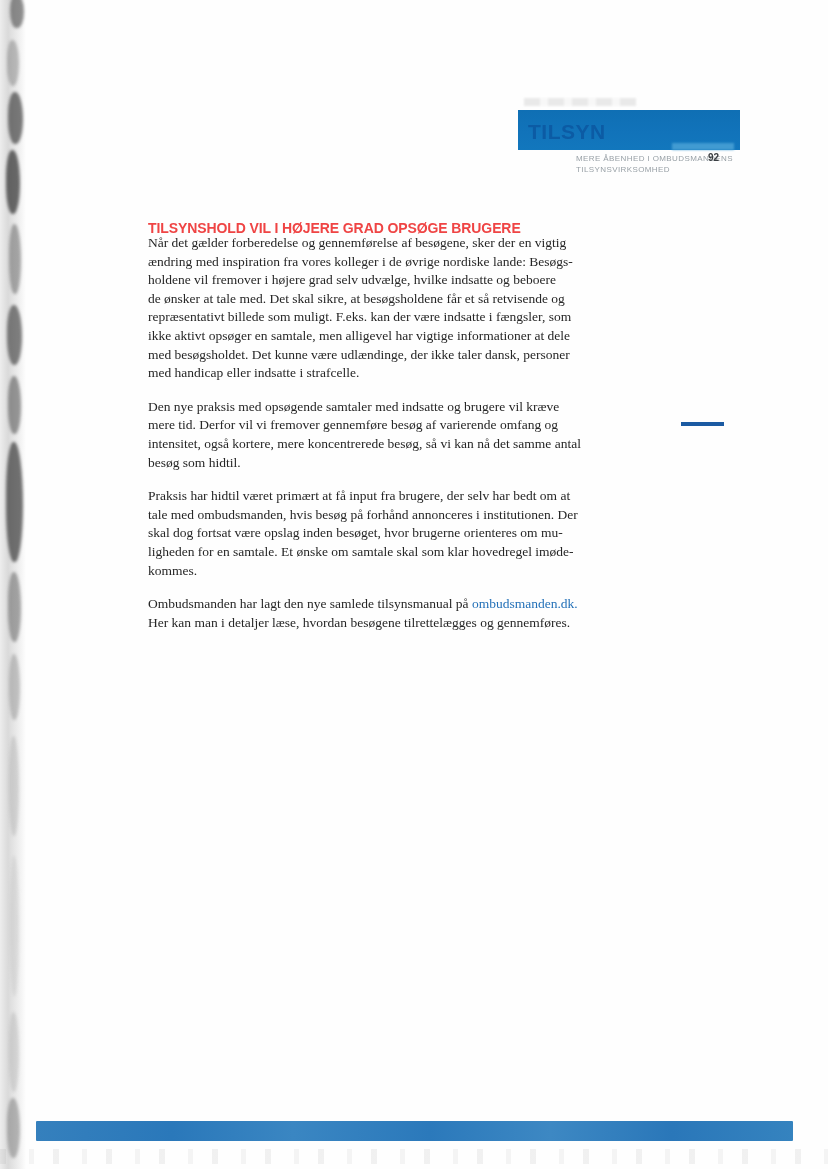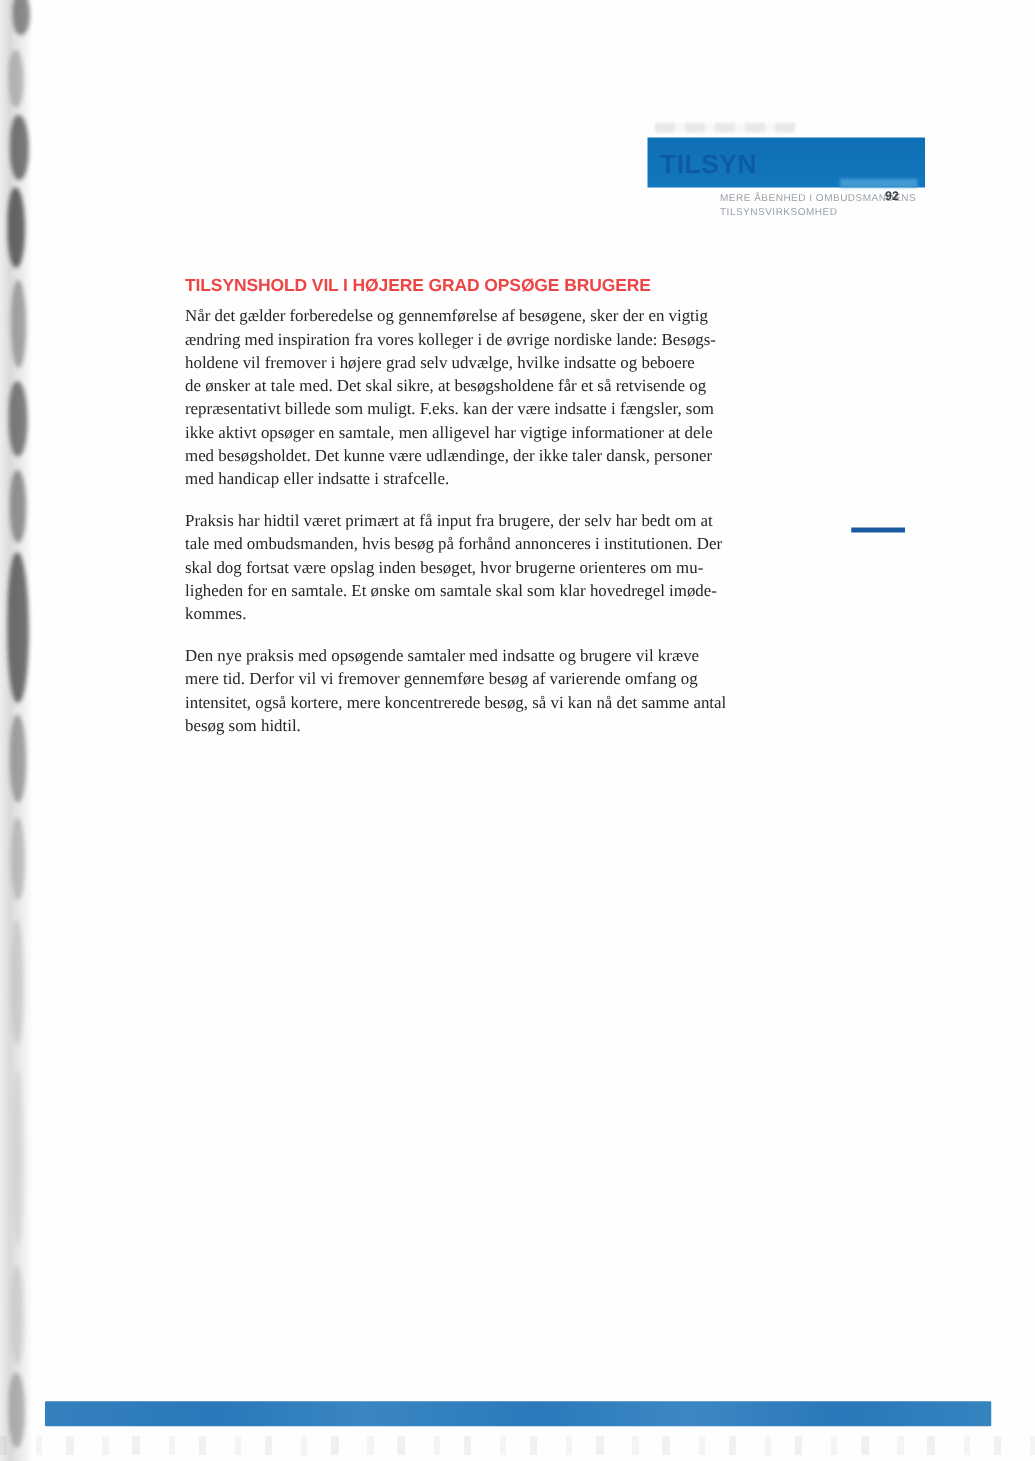--- a/index.html
+++ b/index.html
@@ -67,21 +67,21 @@
   }
 
   
   .article-heading{
     position:absolute;left:148px;top:220px;width:520px;
     font-family:"Liberation Sans", sans-serif;
     font-weight:bold;font-size:14px;letter-spacing:-0.1px;
     color:#ef4444;
   }
   .body-copy{
-    position:absolute;left:148px;top:244px;width:508px;
+    position:absolute;left:148px;top:234px;width:508px;
     font-size:13.5px;line-height:18.6px;color:#262626;
   }
   .body-par{margin:0 0 15px 0;white-space:pre-line;}
   .body-par:last-child{margin-bottom:0;}
   .doc-link{color:#2471b8;text-decoration:none;cursor:pointer;}
 
   
   .margin-rule{
     position:absolute;left:681px;top:422px;width:43px;height:3.5px;
     background:#1b5aa2;
@@ -141,29 +141,31 @@
 
   <div class="body-copy">
     <p class="body-par">Når det gælder forberedelse og gennemførelse af besøgene, sker der en vigtig
 ændring med inspiration fra vores kolleger i de øvrige nordiske lande: Besøgs-
 holdene vil fremover i højere grad selv udvælge, hvilke indsatte og beboere
 de ønsker at tale med. Det skal sikre, at besøgsholdene får et så retvisende og
 repræsentativt billede som muligt. F.eks. kan der være indsatte i fængsler, som
 ikke aktivt opsøger en samtale, men alligevel har vigtige informationer at dele
 med besøgsholdet. Det kunne være udlændinge, der ikke taler dansk, personer
 med handicap eller indsatte i strafcelle.</p>
+    <p class="body-par">Den nye praksis med opsøgende samtaler med indsatte og brugere vil kræve
+mere tid. Derfor vil vi fremover gennemføre besøg af varierende omfang og
+intensitet, også kortere, mere koncentrerede besøg, så vi kan nå det samme antal
+besøg som hidtil.</p>
     <p class="body-par">Praksis har hidtil været primært at få input fra brugere, der selv har bedt om at
 tale med ombudsmanden, hvis besøg på forhånd annonceres i institutionen. Der
 skal dog fortsat være opslag inden besøget, hvor brugerne orienteres om mu-
 ligheden for en samtale. Et ønske om samtale skal som klar hovedregel imøde-
 kommes.</p>
-    <p class="body-par">Den nye praksis med opsøgende samtaler med indsatte og brugere vil kræve
-mere tid. Derfor vil vi fremover gennemføre besøg af varierende omfang og
-intensitet, også kortere, mere koncentrerede besøg, så vi kan nå det samme antal
-besøg som hidtil.</p>
+    <p class="body-par"><span>Ombudsmanden har lagt den nye samlede tilsynsmanual på </span><a class="doc-link">ombudsmanden.dk.</a>
+<span>Her kan man i detaljer læse, hvordan besøgene tilrettelægges og gennemføres.</span></p>
   </div>
 
   <div class="margin-rule"></div>
 
   <div class="footer-bar"></div>
   <div class="bottom-noise"></div>
 
 </div>
 
 </body></html>

